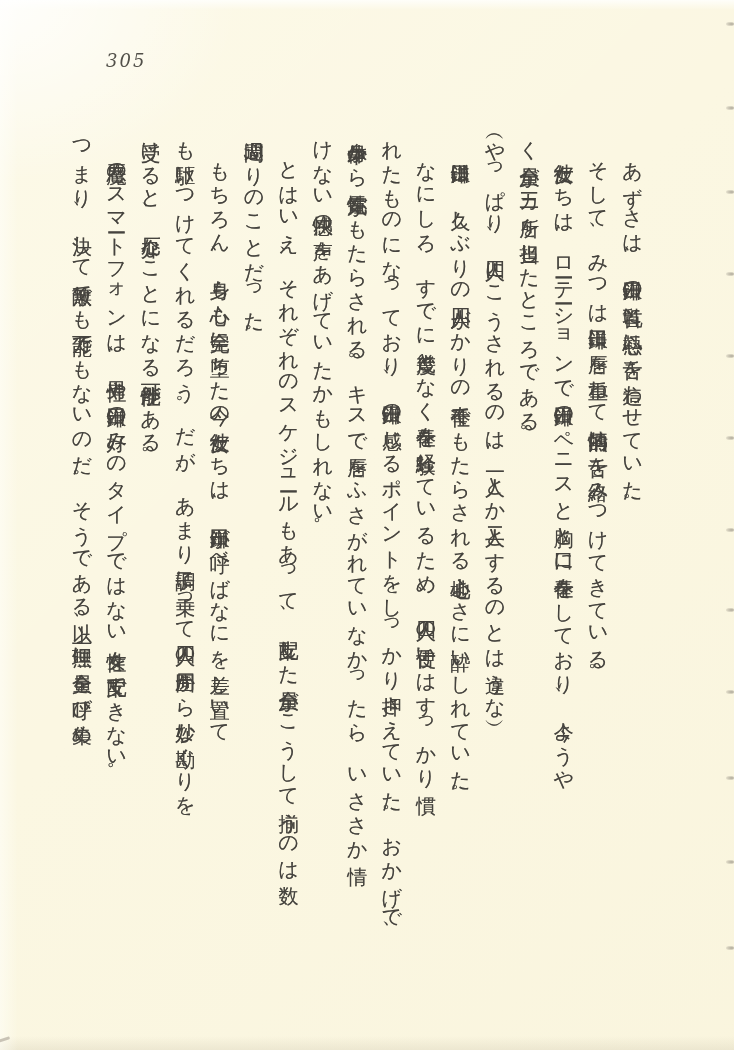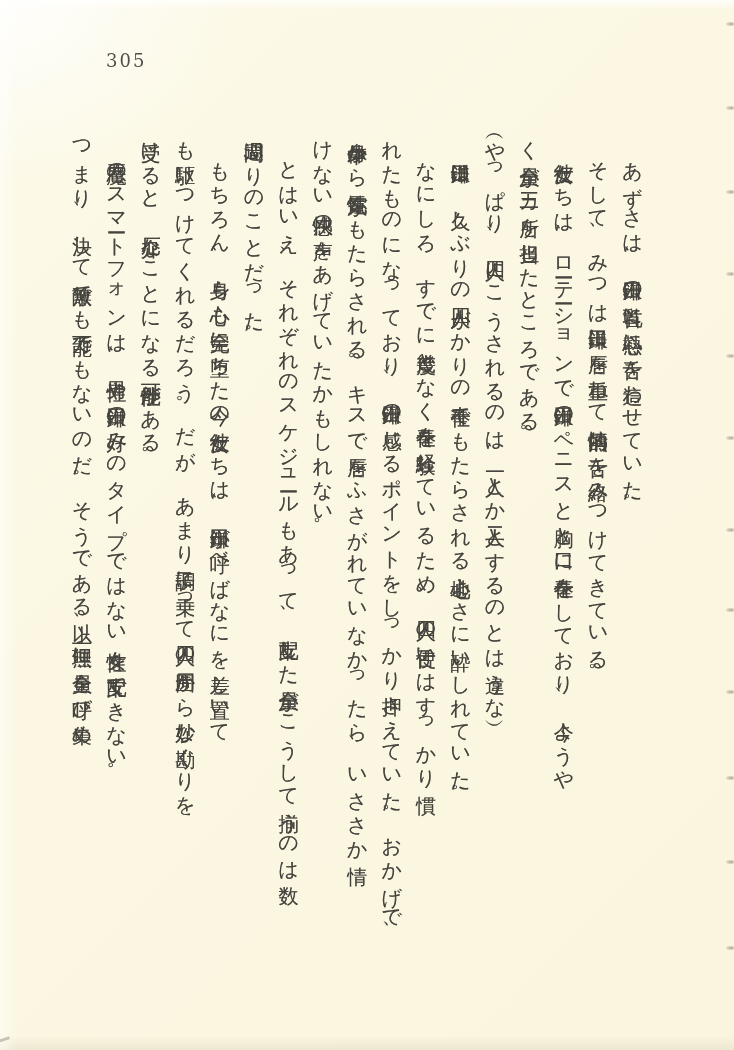--- a/index.html
+++ b/index.html
@@ -28,20 +28,21 @@
       linear-gradient(180deg, rgba(255,255,252,0.9) 0px, rgba(255,255,252,0) 10px),
       linear-gradient(90deg, rgba(255,255,250,0.55) 0px, rgba(255,255,250,0) 18px),
       linear-gradient(0deg, rgba(205,198,175,0.30) 0px, rgba(205,198,175,0) 14px),
       linear-gradient(135deg, rgba(255,254,244,0.35) 0%, rgba(250,245,220,0.0) 45%, rgba(247,241,214,0.35) 100%);
   }
   .page-number {
     position: absolute;
     top: 50px;
     left: 106px;
     font-size: 18px;
+    font-style: italic;
     letter-spacing: 2px;
     color: #52504a;
   }
   .text-area {
     position: absolute;
     top: 127px;
     right: 84px;
     height: 812px;
     writing-mode: vertical-rl;
     text-orientation: mixed;

